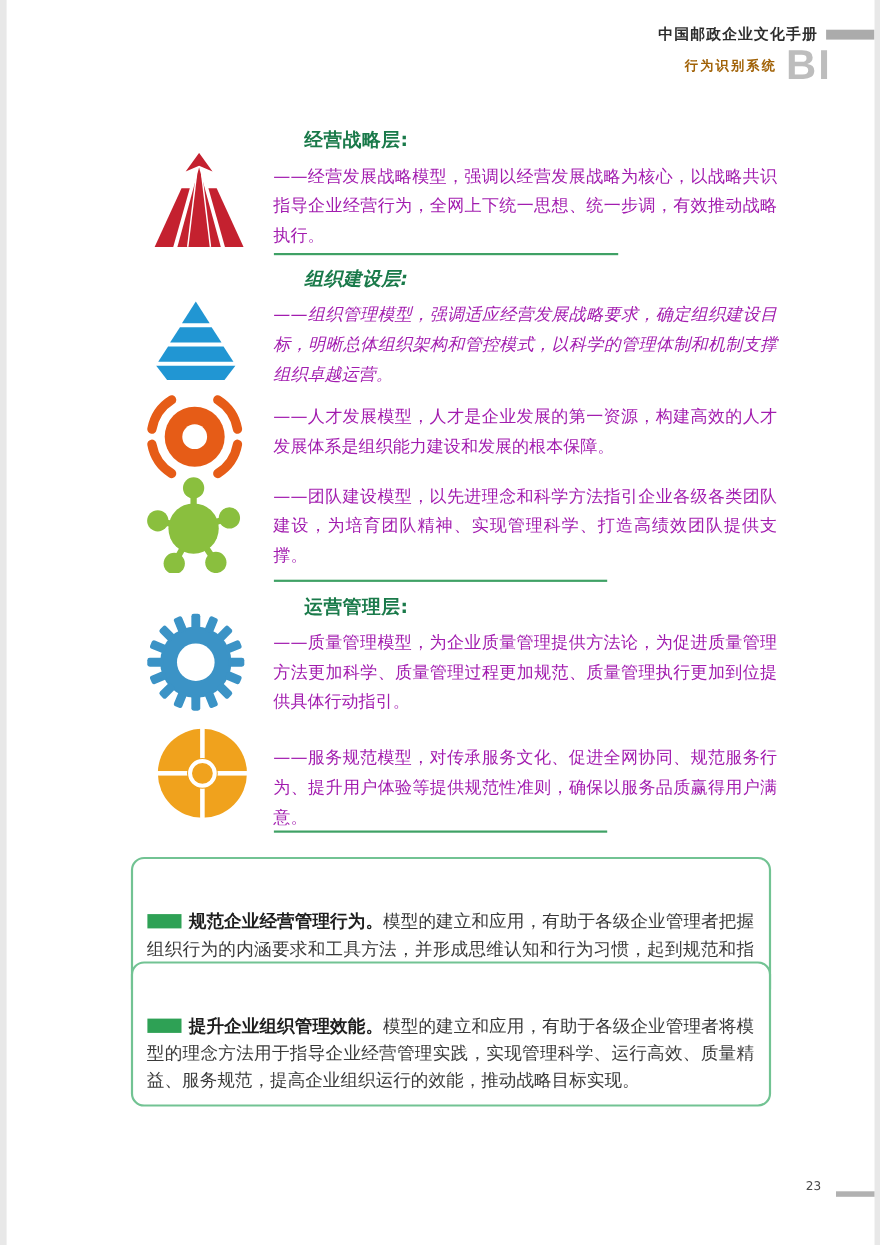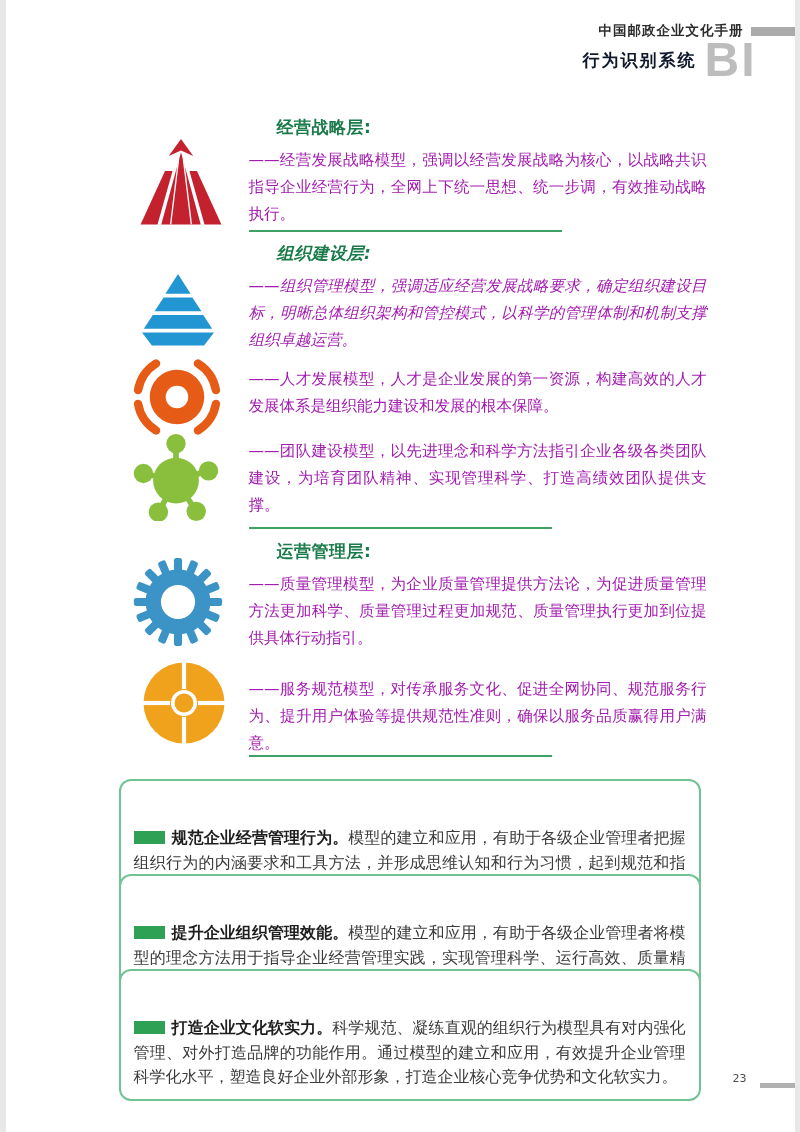--- a/index.html
+++ b/index.html
@@ -9,22 +9,22 @@
     background:#ffffff; overflow:hidden;
     font-family:"DejaVu Sans","Liberation Sans",sans-serif;
     color:#3a3a3a;
   }
   
   .hdr { position:absolute; top:22px; right:0; text-align:right; }
   .hdr-line1 { display:flex; align-items:center; justify-content:flex-end; }
   .hdr-title { font-size:13.5px; font-weight:bold; color:#2d2d2d; letter-spacing:1px; }
   .hdr-bar { width:44px; height:9px; background:#ababab; margin-left:7px; }
   .hdr-line2 { display:flex; align-items:center; justify-content:flex-end; margin-top:3px; padding-right:38px; }
-  .hdr-sub { font-size:17px; font-weight:bold; color:#0f172a; letter-spacing:2px; }
-  .hdr-logo { font-family:"Liberation Sans",sans-serif; font-size:48px; line-height:34px;
+  .hdr-sub { font-size:12px; font-weight:bold; color:#a16207; letter-spacing:2px; }
+  .hdr-logo { font-family:"Liberation Sans",sans-serif; font-size:38px; line-height:34px;
               font-weight:bold; color:#bdbdbd; letter-spacing:2px; margin-left:8px; }
   
   .sec { position:absolute; left:243px; width:458px; }
   .sec h2 { font-size:17px; font-weight:bold; color:#1a7a4a; margin-bottom:8px; letter-spacing:.5px;margin-left:28px; }
   .sec p { font-size:15.5px; line-height:27px; text-align:justify; color:#a21caf; }
   .icon-box { position:absolute; }
   .divider { position:absolute; left:243px; height:2px; background:#3fa165; }
   
   .box { position:absolute; left:113px; width:582px; border:2px solid #72c393;
          border-radius:12px; background:#fff; padding:8px 13px 9px 13px; }
@@ -178,20 +178,17 @@
   <div class="divider" style="top:755px; width:303px;"></div>
 
   <div class="box" style="top:779px;">
     <p><span class="bullet"></span><strong>规范企业经营管理行为。</strong><span>模型的建立和应用，有助于各级企业管理者把握组织行为的内涵要求和工具方法，并形成思维认知和行为习惯，起到规范和指导组织行为的作用。</span></p>
   </div>
 
   <div class="box" style="top:874px;">
     <p><span class="bullet"></span><strong>提升企业组织管理效能。</strong><span>模型的建立和应用，有助于各级企业管理者将模型的理念方法用于指导企业经营管理实践，实现管理科学、运行高效、质量精益、服务规范，提高企业组织运行的效能，推动战略目标实现。</span></p>
   </div>
 
-  <div class="box" style="top:969px;">
-    <p><span class="bullet"></span><strong>打造企业文化软实力。</strong><span>科学规范、凝练直观的组织行为模型具有对内强化管理、对外打造品牌的功能作用。通过模型的建立和应用，有效提升企业管理科学化水平，塑造良好企业外部形象，打造企业核心竞争优势和文化软实力。</span></p>
-  </div>
 
   <div class="ftr-num">23</div>
   <div class="ftr-bar"></div>
 
 </div>
 
 </body></html>

